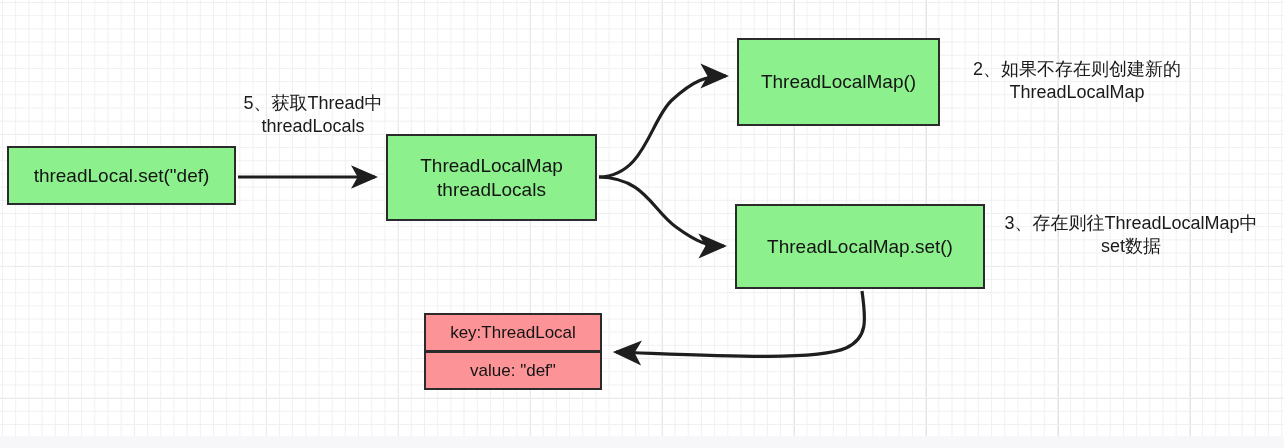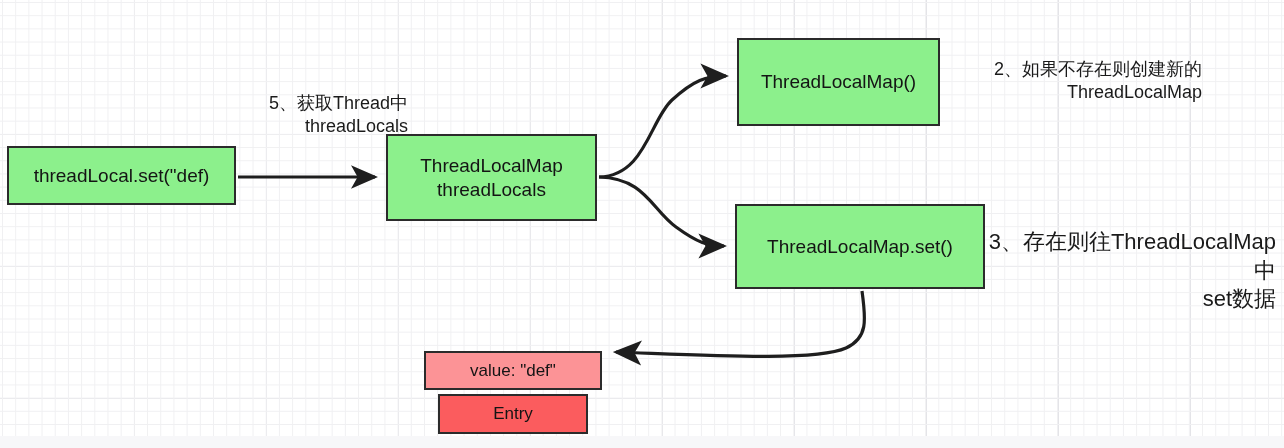--- a/index.html
+++ b/index.html
@@ -58,38 +58,38 @@
   }
   .pink {
     background: #fc9396;
   }
   .red {
     background: #fb5c5e;
   }
   .label {
     position: absolute;
     color: #1a1a1a;
-    text-align: right;
+    text-align: center;
     line-height: 1.3;
     white-space: pre-line;
   }
 
   
   #node-threadlocal-set { left: 7px;   top: 146px; width: 229px; height: 59px;  font-size: 19px; }
   #node-threadlocalmap-threadlocals { left: 386px; top: 134px; width: 211px; height: 87px; font-size: 19px; }
   #node-threadlocalmap-ctor { left: 737px; top: 38px;  width: 203px; height: 88px; font-size: 19px; }
   #node-threadlocalmap-set { left: 735px; top: 204px; width: 250px; height: 85px; font-size: 19px; }
 
   #node-entry-key   { left: 424px; top: 313px; width: 178px; height: 39px; font-size: 17px; z-index: 3; }
   #node-entry-value { left: 424px; top: 351px; width: 178px; height: 39px; font-size: 17px; z-index: 3; }
   #node-entry-title { left: 438px; top: 394px; width: 150px; height: 40px; font-size: 17px; z-index: 2; }
 
   #label-step-1 { left: 218px; top: 92px;  width: 190px; font-size: 18px; }
   #label-step-2 { left: 952px; top: 58px;  width: 250px; font-size: 18px; }
-  #label-step-3 { left: 986px; top: 228px; width: 290px; font-size: 22px; }
+  #label-step-3 { left: 986px; top: 212px; width: 290px; font-size: 18px; }
   #label-step-4 { left: 770px; top: 366px; width: 310px; font-size: 18px; }
 </style>
 </head>
 <body>
 
 <div id="canvas">
 
   <svg class="edges" viewBox="0 0 1284 448" width="1284" height="448" xmlns="http://www.w3.org/2000/svg">
     <defs>
       <marker id="arrowhead" markerWidth="9" markerHeight="9" refX="8" refY="4.5" orient="auto" markerUnits="strokeWidth">
@@ -116,24 +116,24 @@
 
   <div class="node green" id="node-threadlocal-set">threadLocal.set("def)</div>
 
   <div class="node green" id="node-threadlocalmap-threadlocals">ThreadLocalMap
 threadLocals</div>
 
   <div class="node green" id="node-threadlocalmap-ctor">ThreadLocalMap()</div>
 
   <div class="node green" id="node-threadlocalmap-set">ThreadLocalMap.set()</div>
 
+  <div class="node pink" id="node-entry-key">key:ThreadLocal</div>
 
   <div class="node pink" id="node-entry-value">value: "def"</div>
 
-  <div class="node red" id="node-entry-title">Entry</div>
 
   <div class="label" id="label-step-1">5、获取Thread中
 threadLocals</div>
 
   <div class="label" id="label-step-2">2、如果不存在则创建新的
 ThreadLocalMap</div>
 
   <div class="label" id="label-step-3">3、存在则往ThreadLocalMap中
 set数据</div>
 

